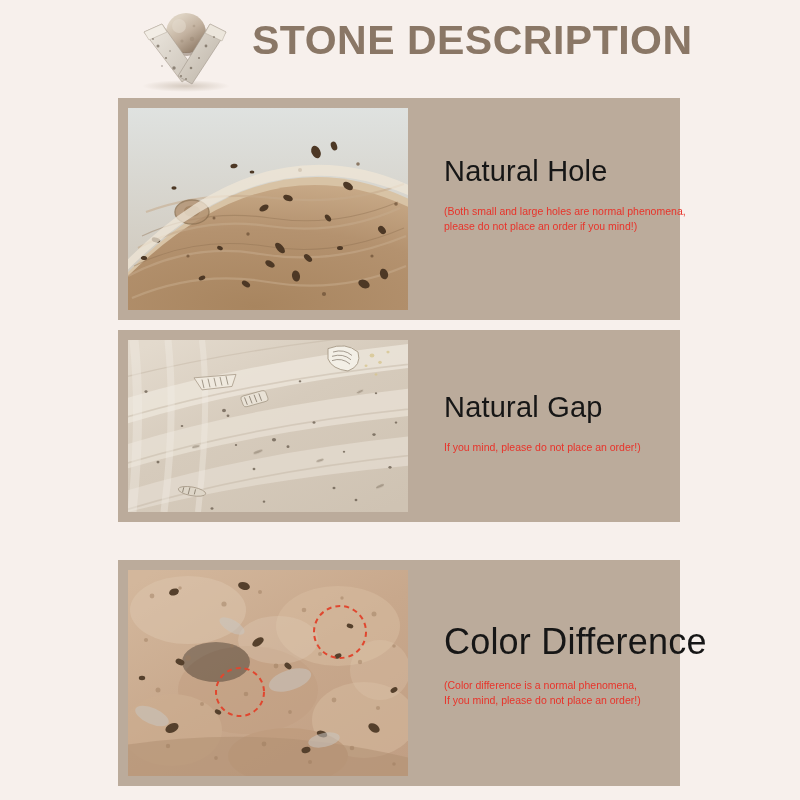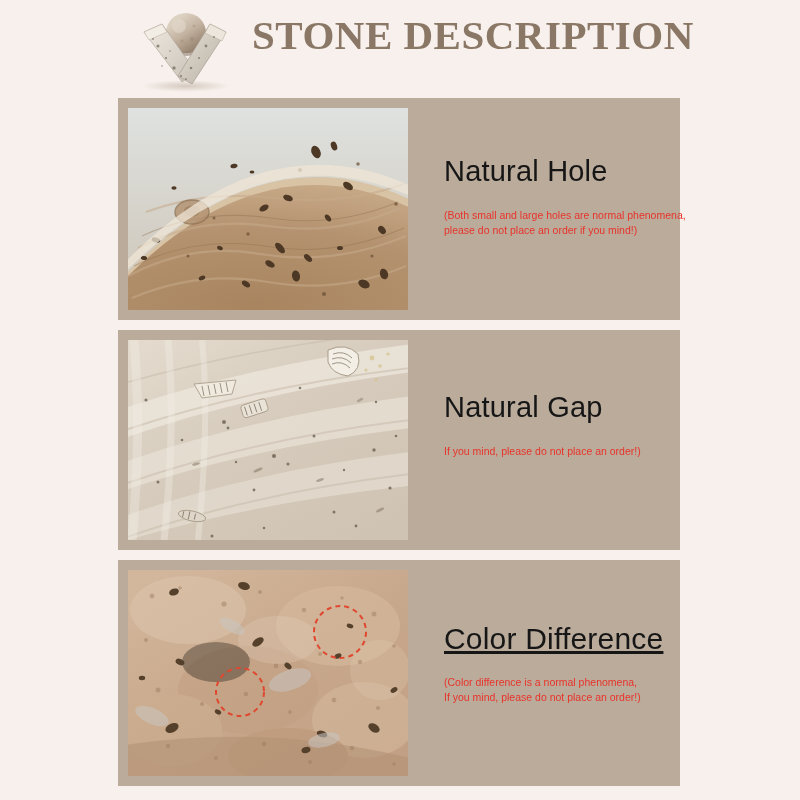--- a/index.html
+++ b/index.html
@@ -29,87 +29,86 @@
     left: 122px;
     top: 6px;
     width: 128px;
     height: 86px;
   }
   .logo-wrap svg { display: block; }
 
   .page-title {
     position: absolute;
     left: 252px;
-    top: 11px;
+    top: 17px;
     font-size: 41px;
     font-weight: bold;
     letter-spacing: 0.5px;
     color: #8a7766;
-    font-family: Liberation Serif, serif;
+    font-family: Liberation Sans, sans-serif;
     white-space: nowrap;
   }
 
   
   .panel {
     position: absolute;
     left: 118px;
     width: 562px;
     background: #bbab9b;
     display: flex;
     align-items: stretch;
   }
   .panel-1 { top: 98px;  height: 222px; }
-  .panel-2 { top: 330px; height: 220px; }
+  .panel-2 { top: 330px; height: 192px; }
   .panel-3 { top: 560px; height: 226px; }
 
   .photo {
     width: 280px;
     margin: 10px;
     position: relative;
     overflow: hidden;
     flex: none;
   }
 
   .photo svg { display: block; width: 100%; height: 100%; }
 
   .panel-text {
     flex: 1;
     position: relative;
     padding-left: 26px;
     display: flex;
     flex-direction: column;
     justify-content: center;
-    gap: 12px;
   }
 
   .panel-heading {
     font-size: 29px;
     color: #161616;
     font-weight: normal;
     line-height: 1.1;
     letter-spacing: 0.2px;
     white-space: nowrap;
     font-family: "Liberation Sans", sans-serif;
   }
 
   .panel-note {
-    margin-top: 8px;
+    margin-top: 16px;
     font-size: 10.5px;
     color: #e8332a;
     line-height: 1.45;
     font-family: "Liberation Sans", sans-serif;
   }
   .panel-note .ln { display: block; white-space: nowrap; }
 
   
   .panel-1 .panel-text { justify-content: flex-start; padding-top: 58px; }
   .panel-2 .panel-text { justify-content: flex-start; padding-top: 62px; }
   .panel-3 .panel-text { justify-content: flex-start; padding-top: 62px; }
 
-  .panel-3 .panel-heading { font-size: 30px; text-decoration: underline; }
+  .panel-3 .panel-heading { font-size: 36px; }
 </style>
 </head>
 <body>
 
 <div class="header">
 
   <div class="logo-wrap">
     <svg viewBox="0 0 128 86" width="128" height="86">
       <defs>
         <linearGradient id="sphereGrad" x1="0.25" y1="0.15" x2="0.8" y2="0.95">

